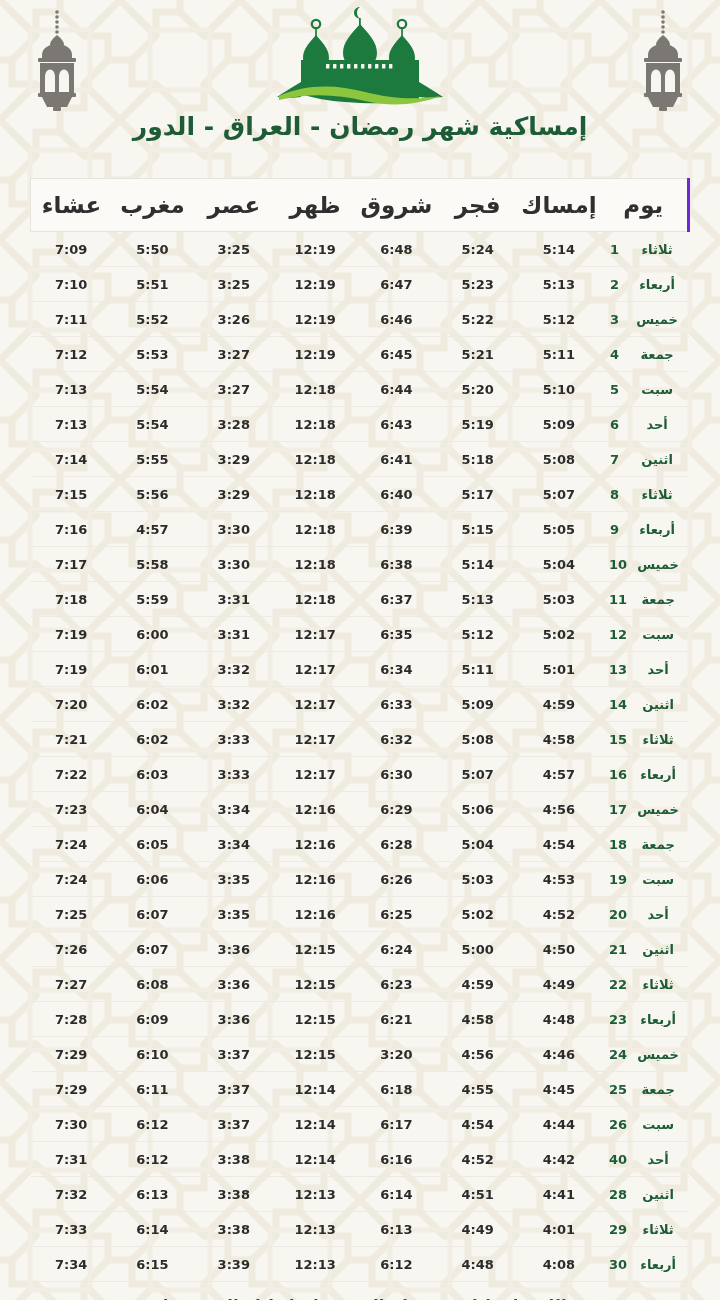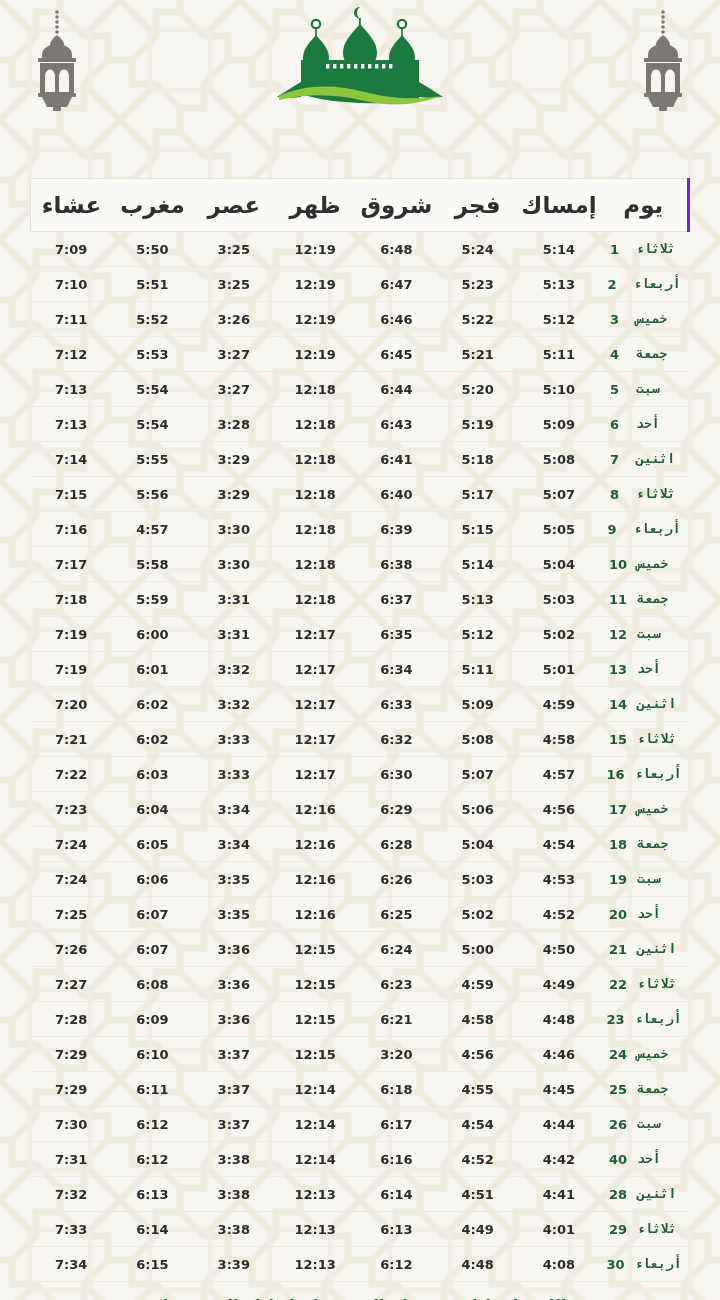--- a/index.html
+++ b/index.html
@@ -119,22 +119,21 @@
   .day-num {
     color: #1d5c36;
     font-weight: bold;
     min-width: 16px;
     text-align: left;
   }
   .day-name {
     color: #1d5c36;
     font-weight: bold;
     min-width: 42px;
-    text-align: left;
-    font-family: Liberation Mono, monospace;
+    text-align: center;
   }
 
   
   col.c-day     { width: 13.5%; }
   col.c-time    { width: 12.35%; }
 
   
   .footer {
     margin-top: 14px;
     text-align: center;
@@ -261,20 +260,21 @@
         <g fill="#f8f6f0">
           <path d="M23 86 L23 71 C23 66.5 25.2 63.5 28 63.5 C30.8 63.5 33 66.5 33 71 L33 86 Z"></path>
           <path d="M37 86 L37 71 C37 66.5 39.2 63.5 42 63.5 C44.8 63.5 47 66.5 47 71 L47 86 Z"></path>
         </g>
         <rect x="16" y="87" width="38" height="4" rx="1"></rect>
         <path d="M20 91 L50 91 L45 101 L25 101 Z"></path>
         <rect x="31" y="101" width="8" height="4" rx="1"></rect>
       </g>
     </svg>
 
+    <div class="page-title">إمساكية شهر رمضان - العراق - الدور</div>
   </div>
 
   <div class="table-wrap">
     <table class="timetable">
       <colgroup>
         <col class="c-day">
         <col class="c-time">
           <col class="c-time">
           <col class="c-time">
         <col class="c-time">

